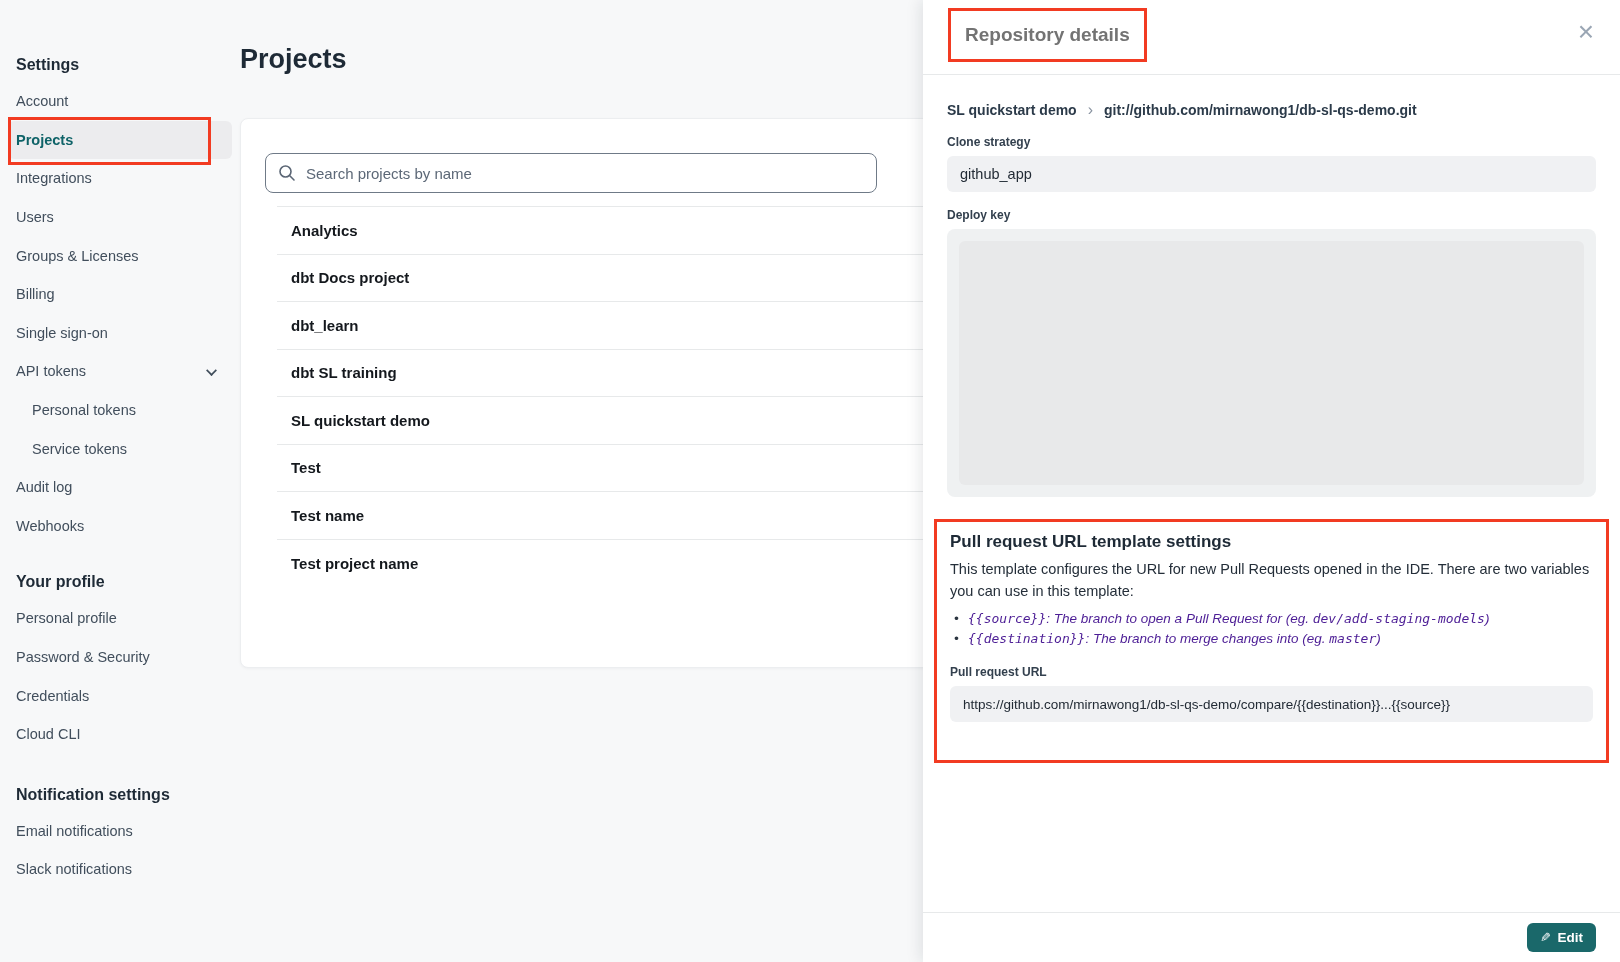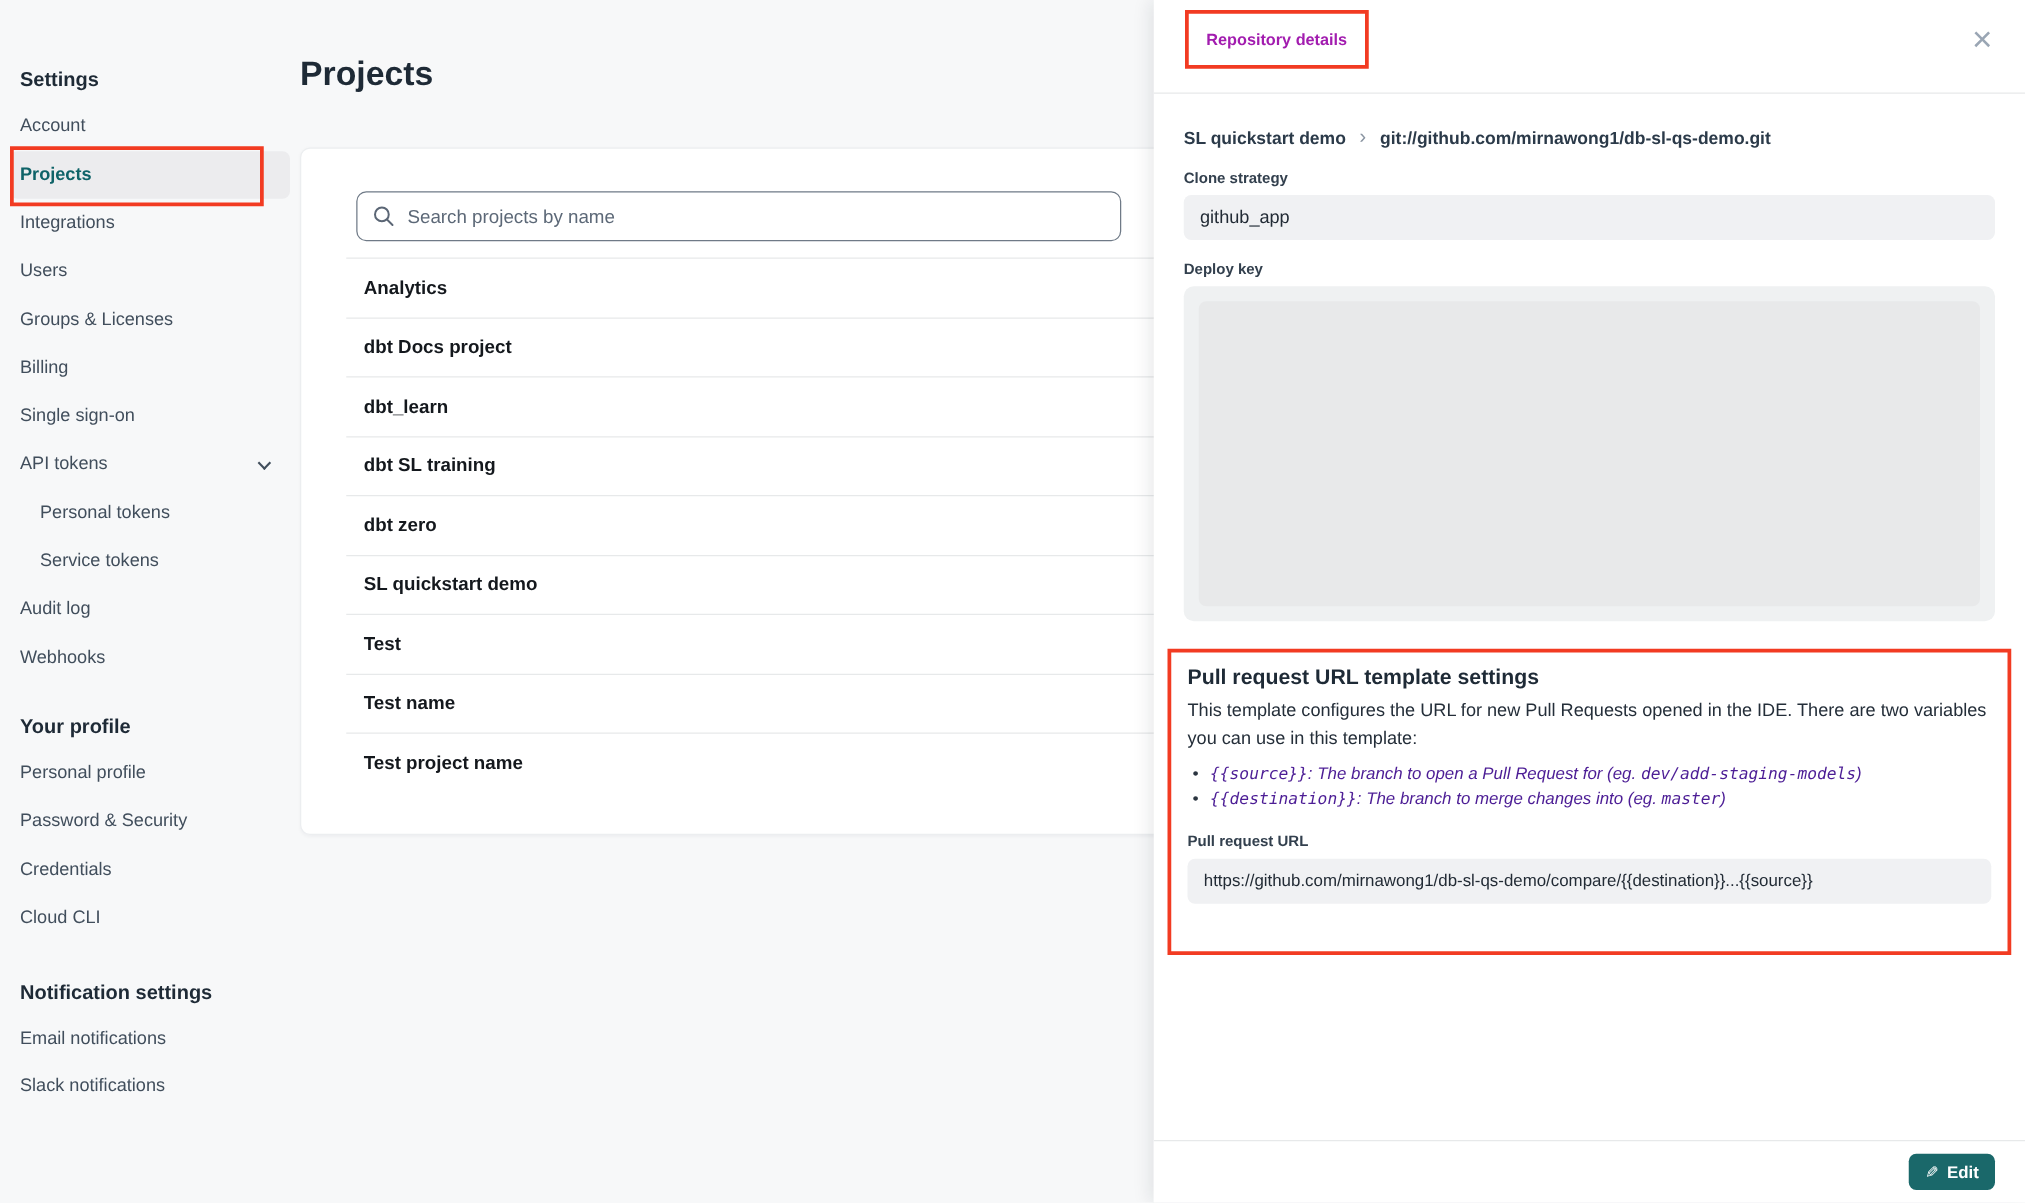--- a/index.html
+++ b/index.html
@@ -39,21 +39,21 @@
   
   .main-title {
     position:absolute; left:240px; top:44px;
     font-size:27px; font-weight:700; color:#1e2a36; z-index:1;
   }
   .card {
     position:absolute; left:240px; top:118px; width:700px; height:550px;
     background:#ffffff; border:1px solid #eceef0; border-radius:8px;
     box-shadow:0 1px 3px rgba(20,28,40,.04); z-index:2; overflow:hidden;
   }
-  .search-wrap { margin:34px 40px 0 44px; position:relative; }
+  .search-wrap { margin:34px 40px 0 24px; position:relative; }
   .search-input {
     width:612px; height:40px; border:1px solid #6f7a87; border-radius:8px;
     background:#fff; padding:0 12px 0 40px; font-size:15px; color:#33404e;
     font-family:"Liberation Sans", sans-serif; outline:none;
   }
   .search-input::placeholder { color:#5c6877; opacity:1; }
   .search-icon { position:absolute; left:13px; top:11px; width:18px; height:18px; }
 
   .project-list { margin:13px 0 0 36px; border-top:1px solid #e7e9ea;text-align:center; }
   .project-row {
@@ -70,21 +70,21 @@
     box-shadow:-3px 0 14px rgba(20,28,40,.10);
   }
   .panel-header {
     position:absolute; top:0; left:0; right:0; height:75px;
     border-bottom:1px solid #e7e9ea;
   }
   .panel-title-box {
     position:absolute; left:25px; top:8px;
     border:3px solid #f23b22; padding:13px 14px;
   }
-  .panel-title { font-size:13px; font-weight:700; color:#a21caf; }
+  .panel-title { font-size:19px; font-weight:700; color:#737373; }
   .close-btn {
     position:absolute; right:26px; top:18px; font-size:28px; line-height:1;
     color:#9aa6b4; cursor:pointer; background:none; border:none;
     font-family:"Liberation Sans", sans-serif;
   }
 
   .panel-body { position:absolute; top:75px; bottom:50px; left:0; right:0; padding:0 24px; overflow:hidden; }
 
   .breadcrumb { margin-top:26px; display:flex; align-items:center; gap:11px; }
   .crumb { font-size:14px; font-weight:700; color:#2b3a49; }
@@ -212,21 +212,20 @@
       <line x1="11.8" y1="11.8" x2="16" y2="16" stroke="#5b6675" stroke-width="1.6" stroke-linecap="round"></line>
     </svg>
     <input class="search-input" type="text" placeholder="Search projects by name" style="">
   </div>
 
   <div class="project-list">
     <div class="project-row">Analytics</div>
     <div class="project-row">dbt Docs project</div>
     <div class="project-row">dbt_learn</div>
     <div class="project-row">dbt SL training</div>
-    <div class="project-row">dbt zero</div>
     <div class="project-row">SL quickstart demo</div>
     <div class="project-row">Test</div>
     <div class="project-row">Test name</div>
     <div class="project-row">Test project name</div>
   </div>
 </section>
 
 <aside class="panel">
   <div class="panel-header">
     <div class="panel-title-box">

